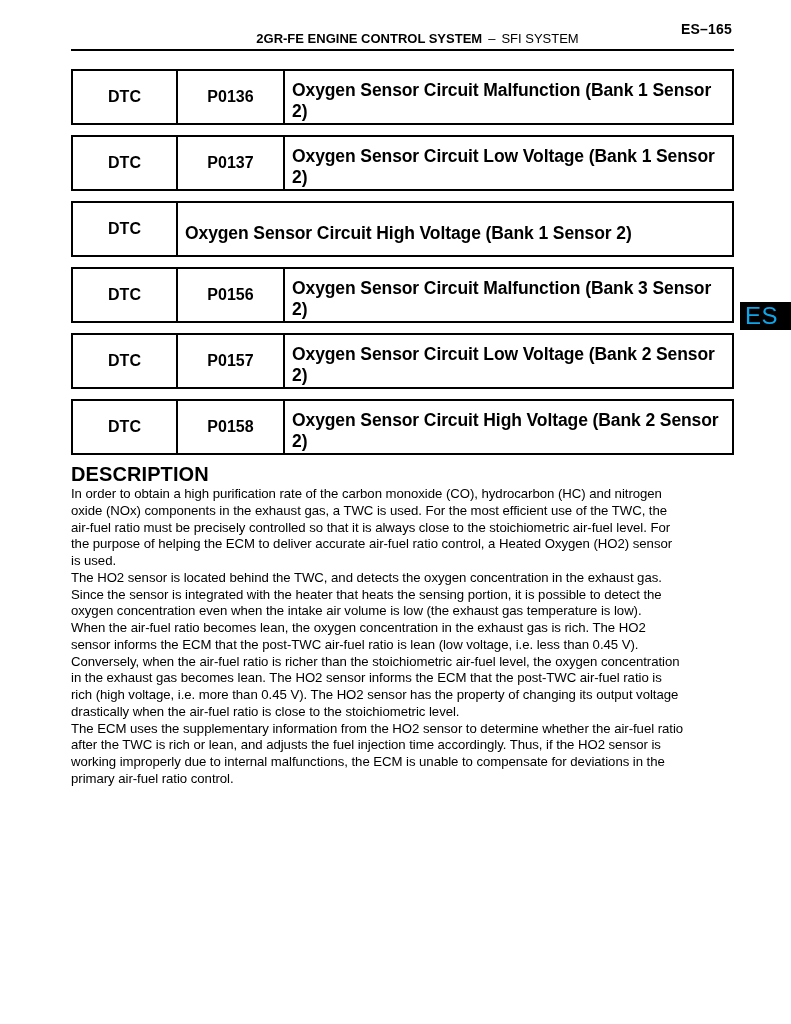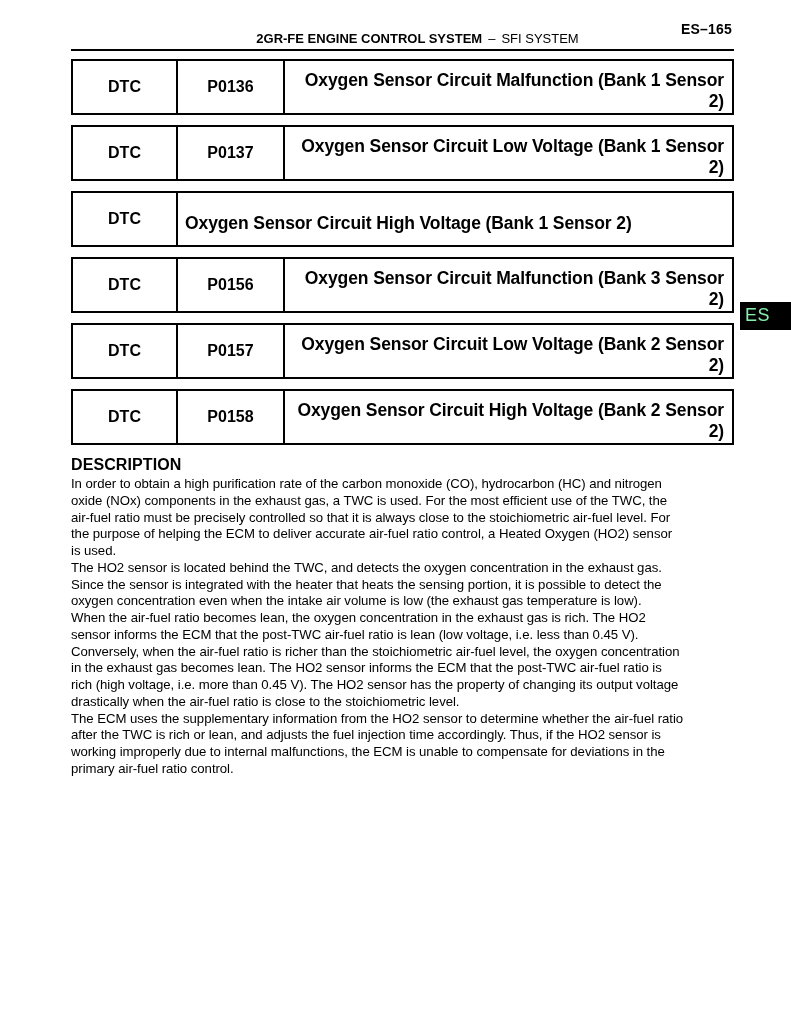--- a/index.html
+++ b/index.html
@@ -31,21 +31,21 @@
   .header-title {
     position: absolute;
     bottom: 3px; left: 15px; width: 100%;
     text-align: center;
     font-size: 13px;
     white-space: nowrap;
   }
   .header-title .bold { font-weight: bold; }
   .header-title .sep { margin: 0 6px; font-weight: normal; }
   
-  .dtc-list { margin-top: 8px; text-align: right; }
+  .dtc-list { margin-top: 18px; }
   .dtc-table {
     display: flex;
     border: 2px solid #000;
     height: 52px;
     margin-bottom: 10px;
     background: #fff;
   }
   .dtc-cell-label, .dtc-cell-code {
     display: flex; align-items: center; justify-content: center;
     font-weight: bold; font-size: 16px;
@@ -58,39 +58,39 @@
     flex: 1;
     display: flex; align-items: center;
     font-weight: bold; font-size: 17.5px;
     line-height: 21px;
     padding: 8px 8px 0 7px;
     letter-spacing: -0.1px;
   }
   
   .description { margin-top: 9px; }
   .desc-heading {
-    font-size: 16px; font-weight: bold;
+    font-size: 20px; font-weight: bold;
     line-height: 19px;
     margin-bottom: 2px;
     letter-spacing: 0.1px;
   }
   .body-line {
     font-size: 13.2px;
     line-height: 16.75px;
     white-space: nowrap;
     letter-spacing: -0.05px;
   }
   
   .side-tab {
     position: absolute;
     top: 302px; right: 0;
     width: 51px; height: 28px;
     background: #000000;
-    color: #86efac;
-    font-size: 18px;
+    color: #0ea5e9;
+    font-size: 24px;
     line-height: 27px;
     padding-left: 5px;
     box-sizing: border-box;
     letter-spacing: 0.5px;
   }
 </style>
 </head>
 <body>
 
 <div class="content">

